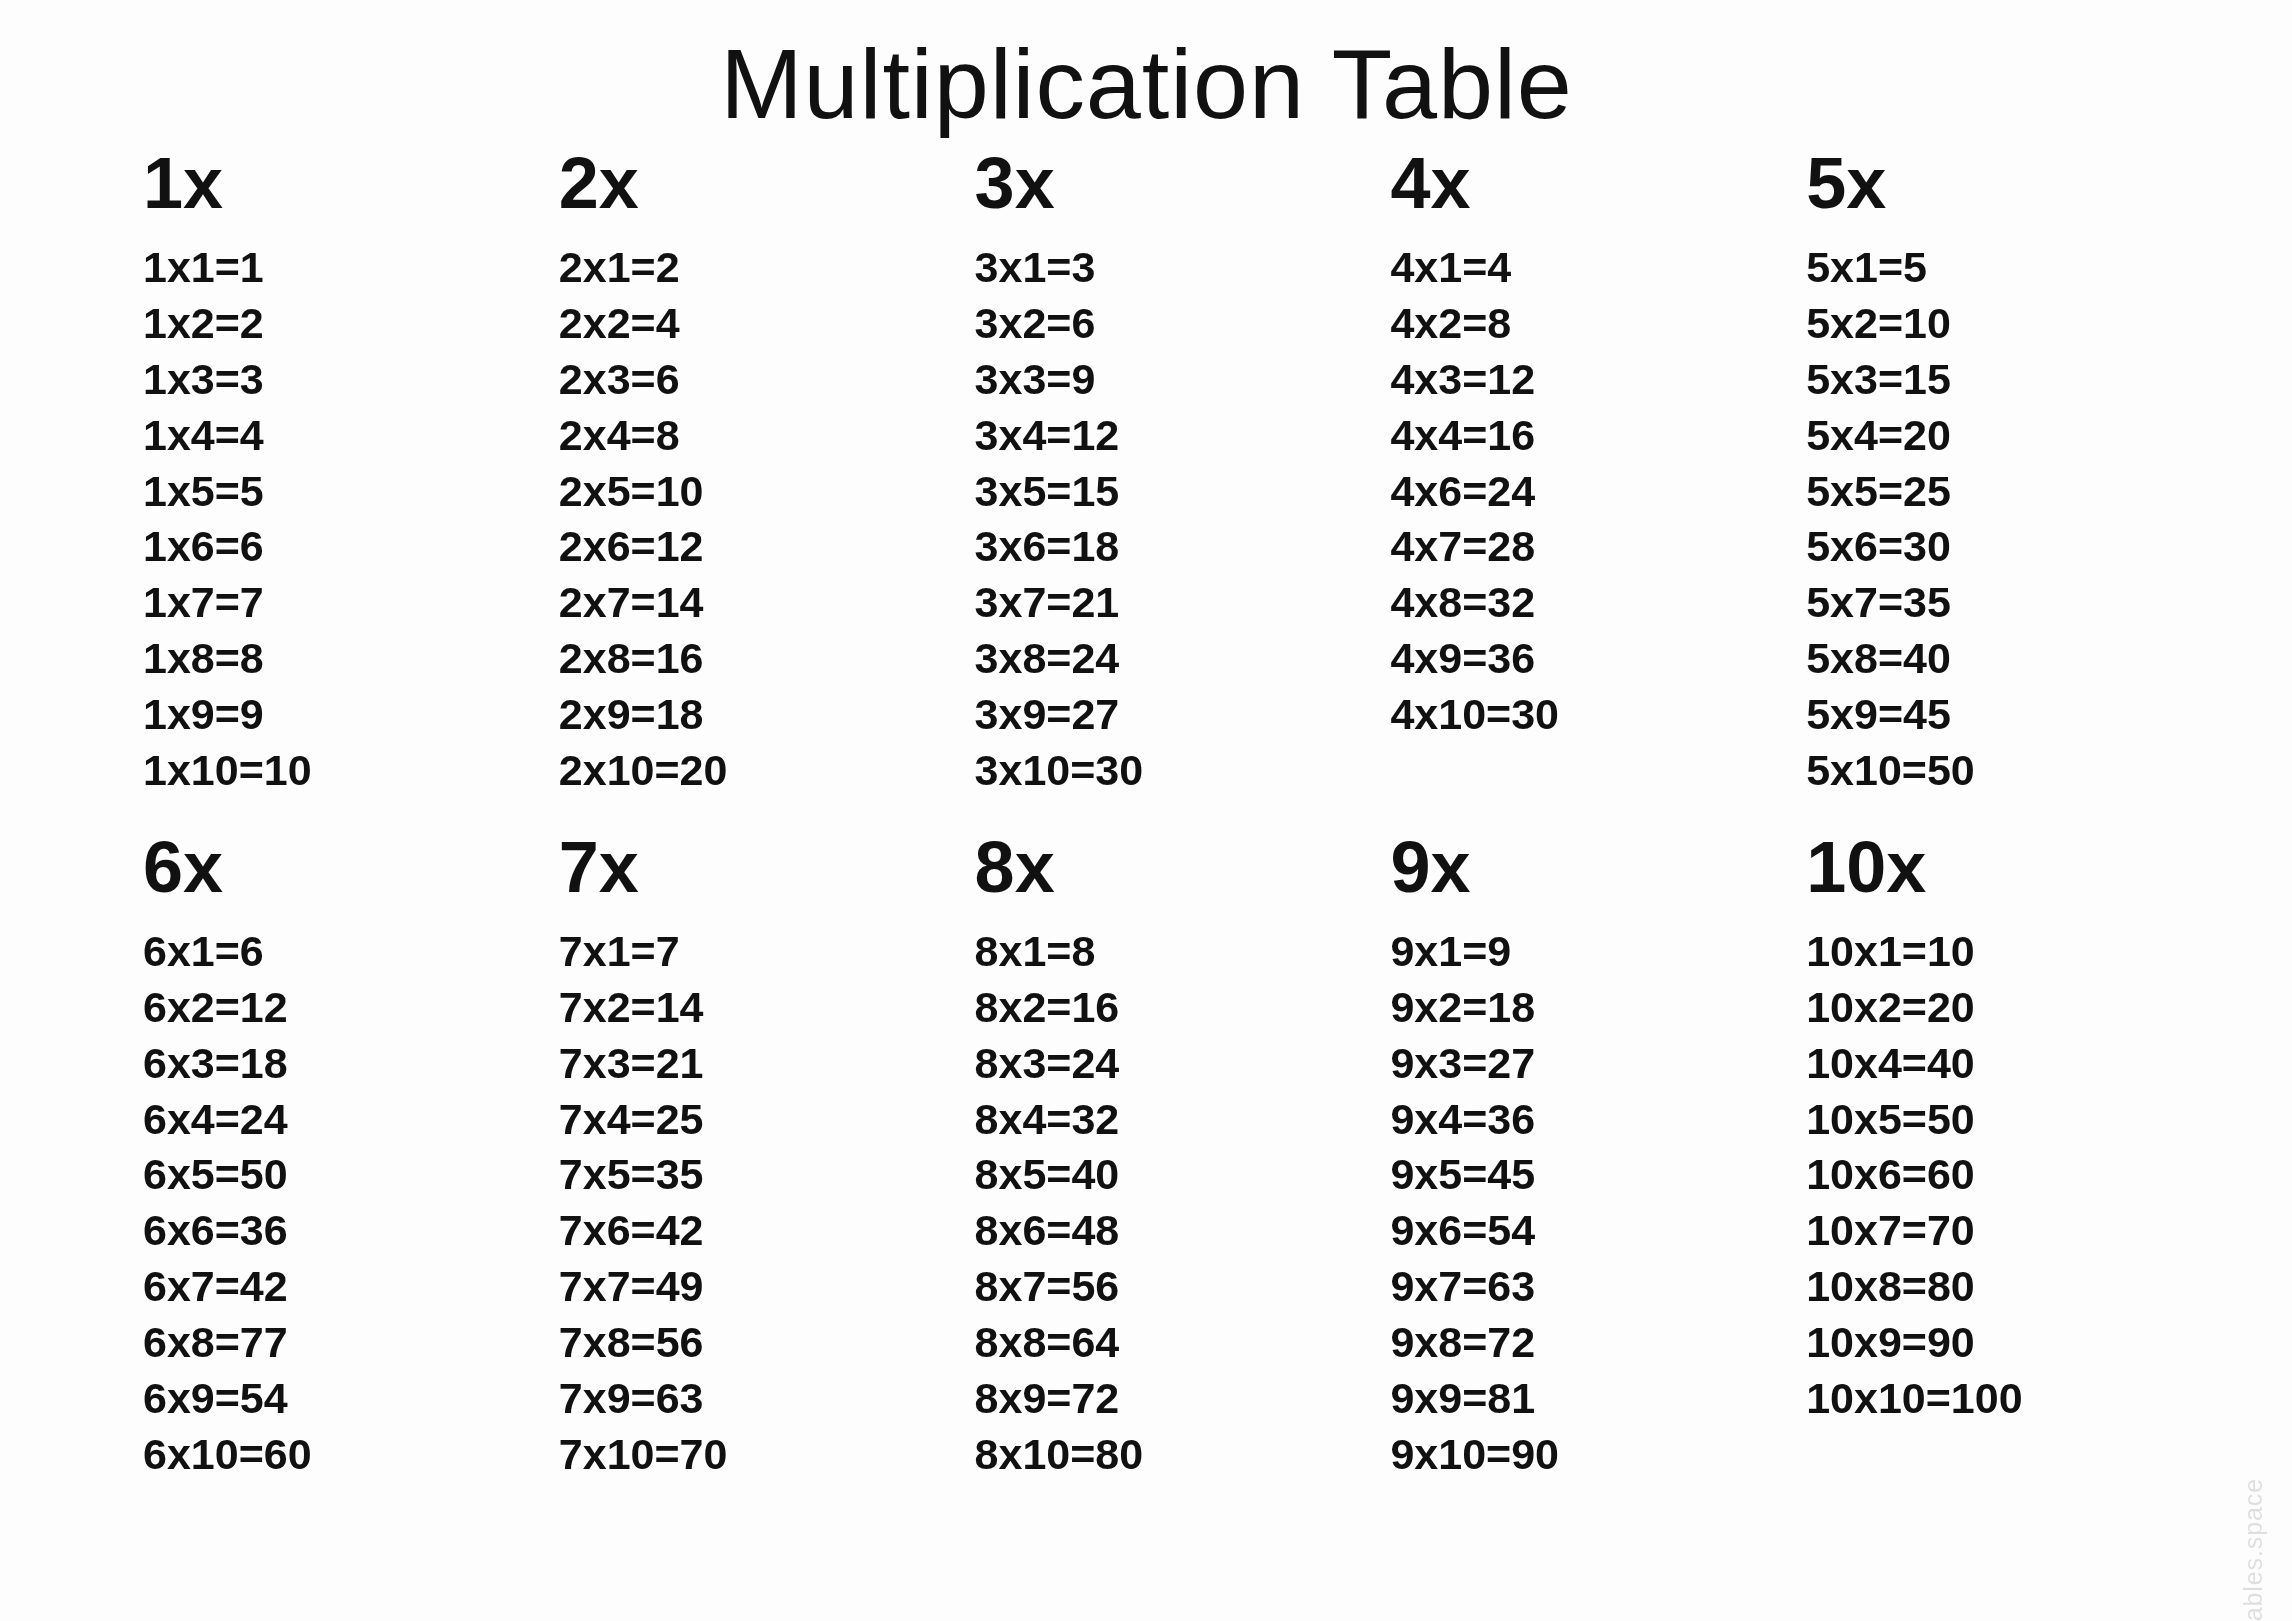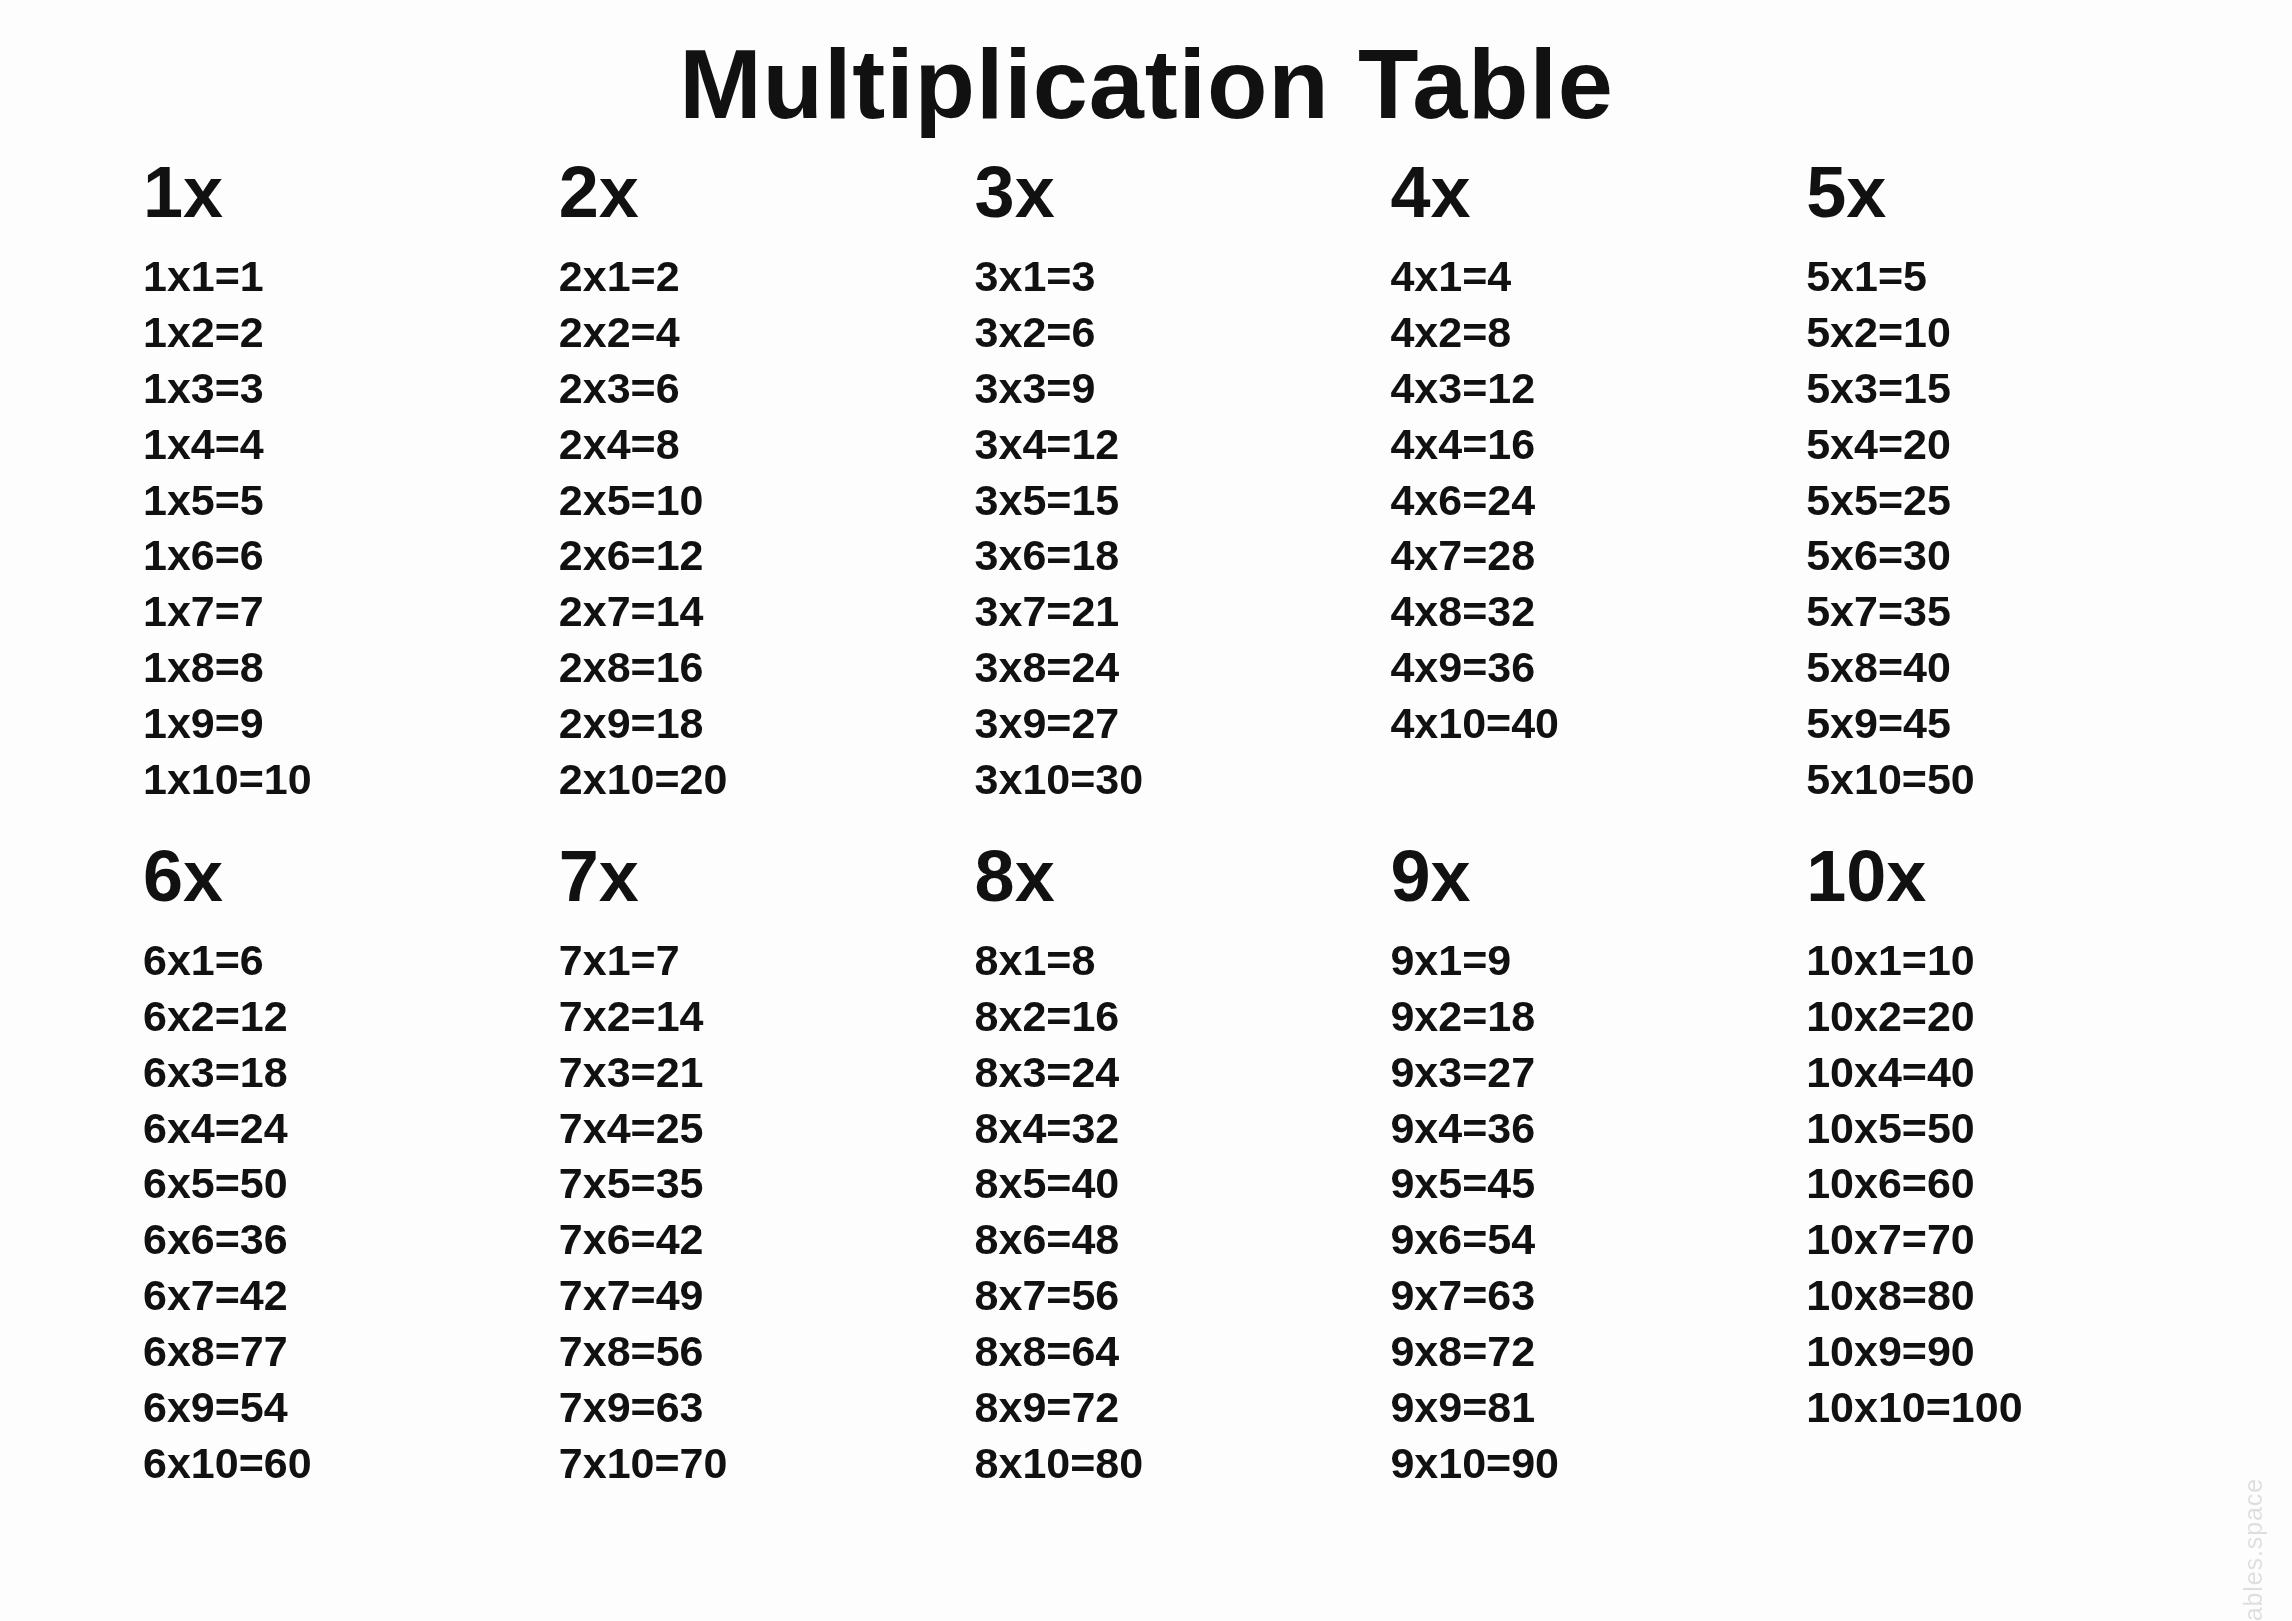--- a/index.html
+++ b/index.html
@@ -13,23 +13,23 @@
   }
   .page {
     position: relative;
     width: 100%;
     height: 100%;
     padding: 27px 125px 54px 125px;
   }
   .title {
     text-align: center;
     font-size: 99px;
-    font-weight: 700;
+    font-weight: 400;
     letter-spacing: 0.9px;
-    margin-bottom: 10px;
+    margin-bottom: 1px;
   }
   .grid {
     display: grid;
     grid-template-columns: repeat(5, 1fr);
     column-gap: 54px;
     row-gap: 27px;
     padding: 0 9px;
   }
   .col {
     padding-left: 9px;
@@ -109,21 +109,21 @@
     <div class="col">
       <div class="col-header">4x</div>
       <div class="row">4x1=4</div>
       <div class="row">4x2=8</div>
       <div class="row">4x3=12</div>
       <div class="row">4x4=16</div>
       <div class="row">4x6=24</div>
       <div class="row">4x7=28</div>
       <div class="row">4x8=32</div>
       <div class="row">4x9=36</div>
-      <div class="row">4x10=40</div>
+      <div class="row">4x10=30</div>
     </div>
 
     <div class="col">
       <div class="col-header">5x</div>
       <div class="row">5x1=5</div>
       <div class="row">5x2=10</div>
       <div class="row">5x3=15</div>
       <div class="row">5x4=20</div>
       <div class="row">5x5=25</div>
       <div class="row">5x6=30</div>

